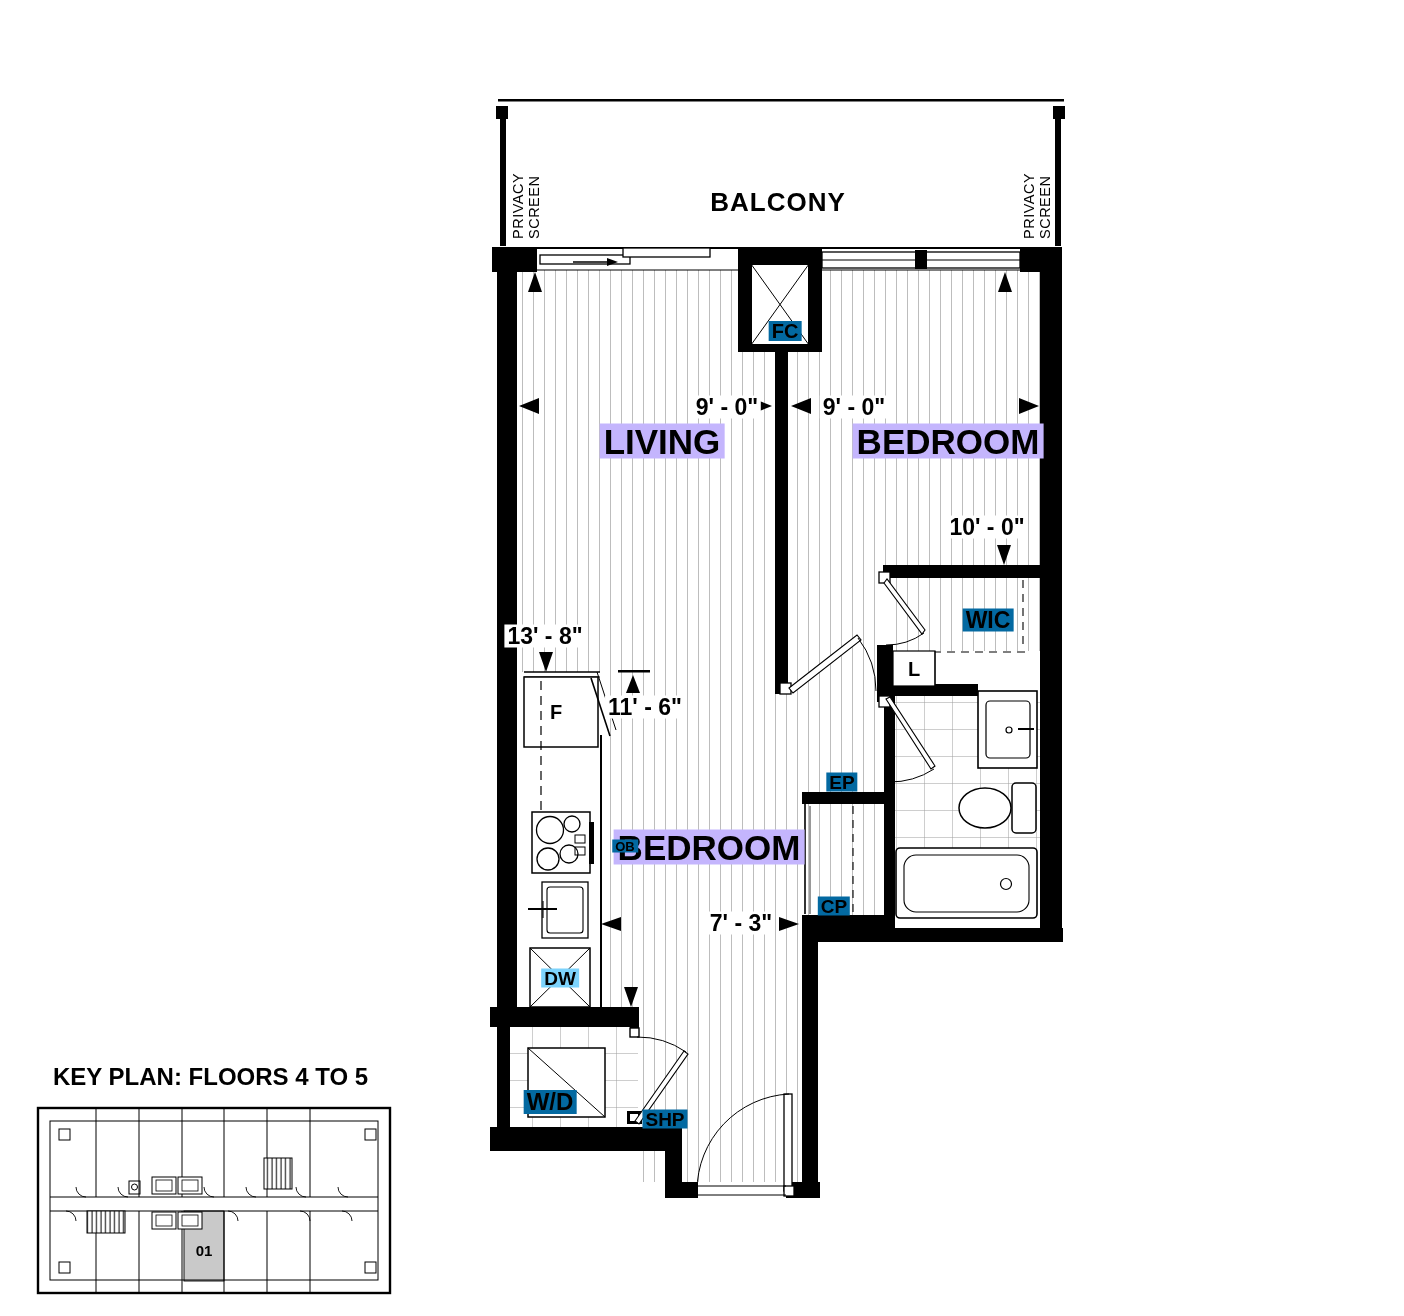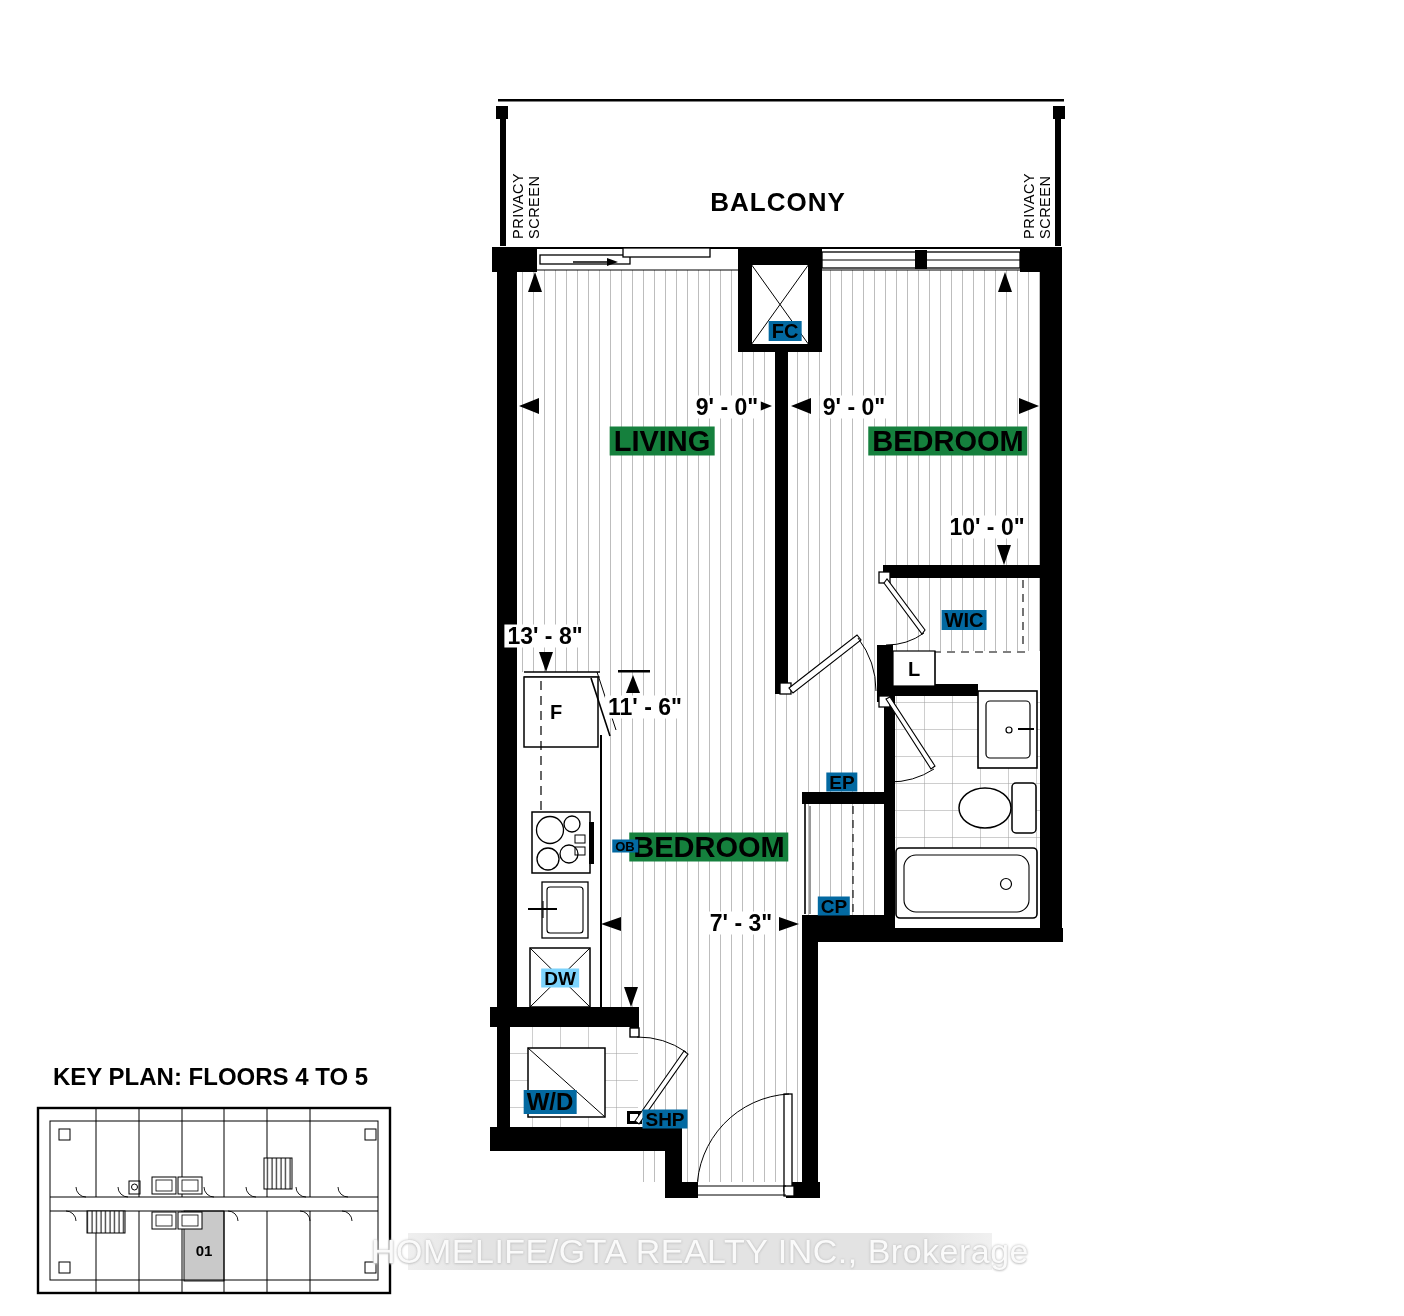--- a/index.html
+++ b/index.html
@@ -1,21 +1,21 @@
 <!DOCTYPE html>
 <html><head>
 <meta charset="utf-8">
 <style>
   html,body{margin:0;padding:0;background:#fff;}
   #stage{position:relative;width:1404px;height:1316px;background:#fff;overflow:hidden;
          font-family:"Liberation Sans", sans-serif;color:#000;}
   #plan-svg{position:absolute;left:0;top:0;}
   .lbl{position:absolute;transform:translate(-50%,-50%);white-space:nowrap;
        font-weight:bold;color:#000;line-height:1;}
-  .room{font-size:29px;background:#15803d;padding:0 4px;}
+  .room{font-size:35px;background:#c4b5fd;padding:0 4px;}
   .balcony{font-size:26px;letter-spacing:1px;}
   .dim{font-size:23px;background:#fff;padding:0 3px;}
   .small{font-size:20px;background:#0369a1;padding:0 3px;}
   .nobg{background:transparent;}
   .priv{font-size:14.5px;font-weight:normal;width:82px;white-space:normal;
         text-align:left;line-height:1.12;letter-spacing:.5px;
         transform:translate(-50%,-50%) rotate(-90deg);}
   .kp-title{font-size:24px;font-weight:bold;transform:none;}
   .unit09{font-size:15px;}
   #wm-band{position:absolute;left:408px;top:1233px;width:584px;height:37px;
@@ -234,21 +234,21 @@
   </g>
 </svg>
 
   <div class="lbl balcony" style="left:778px;top:202px">BALCONY</div>
   <div class="lbl priv" style="left:526px;top:198px">PRIVACY SCREEN</div>
   <div class="lbl priv" style="left:1037px;top:198px">PRIVACY SCREEN</div>
 
   <div class="lbl room" style="left:662px;top:441px">LIVING</div>
   <div class="lbl room" style="left:948px;top:441px">BEDROOM</div>
   <div class="lbl room" style="left:709px;top:847px">BEDROOM</div>
-  <div class="lbl small" style="left:964px;top:620px;font-size:20px">WIC</div>
+  <div class="lbl small" style="left:988px;top:620px;font-size:23px">WIC</div>
   <div class="lbl small nobg" style="left:914px;top:669px">L</div>
 
   <div class="lbl small" style="left:785px;top:331px">FC</div>
   <div class="lbl small nobg" style="left:556px;top:712px">F</div>
   <div class="lbl small" style="left:625px;top:846px;font-size:13px">OB</div>
   <div class="lbl small nobg" style="left:560px;top:978px;font-size:19px;background:#7dd3fc">DW</div>
   <div class="lbl small" style="left:550px;top:1102px;font-size:24px">W/D</div>
   <div class="lbl small" style="left:665px;top:1119px;font-size:19px">SHP</div>
   <div class="lbl small" style="left:842px;top:782px;font-size:19px">EP</div>
   <div class="lbl small" style="left:834px;top:906px;font-size:19px">CP</div>
@@ -256,16 +256,13 @@
   <div class="lbl dim" style="left:727px;top:407px">9' - 0"</div>
   <div class="lbl dim" style="left:854px;top:407px">9' - 0"</div>
   <div class="lbl dim" style="left:987px;top:527px">10' - 0"</div>
   <div class="lbl dim" style="left:545px;top:636px">13' - 8"</div>
   <div class="lbl dim" style="left:645px;top:707px">11' - 6"</div>
   <div class="lbl dim" style="left:741px;top:923px">7' - 3"</div>
 
   <div class="lbl kp-title" style="left:53px;top:1065px">KEY PLAN: FLOORS 4 TO 5</div>
   <div class="lbl unit09" style="left:204px;top:1250px">01</div>
 
-  <div id="wm-band">
-    <span>HOMELIFE/GTA REALTY INC., Brokerage</span>
-  </div>
 </div>
 
 </body></html>

